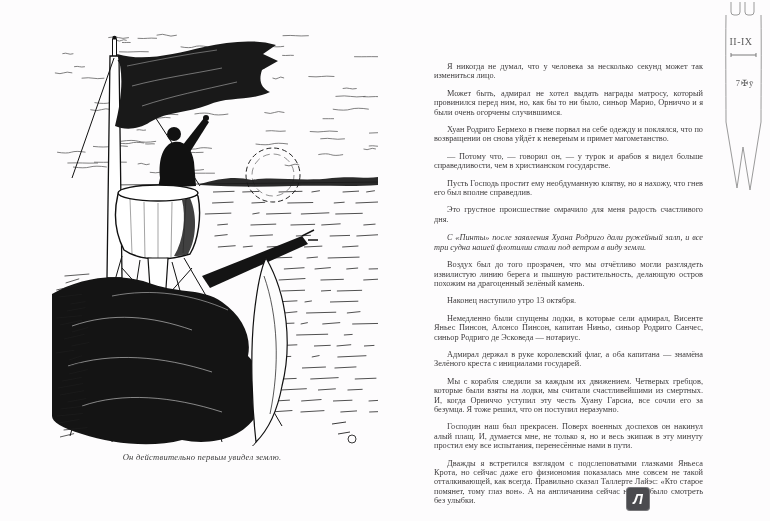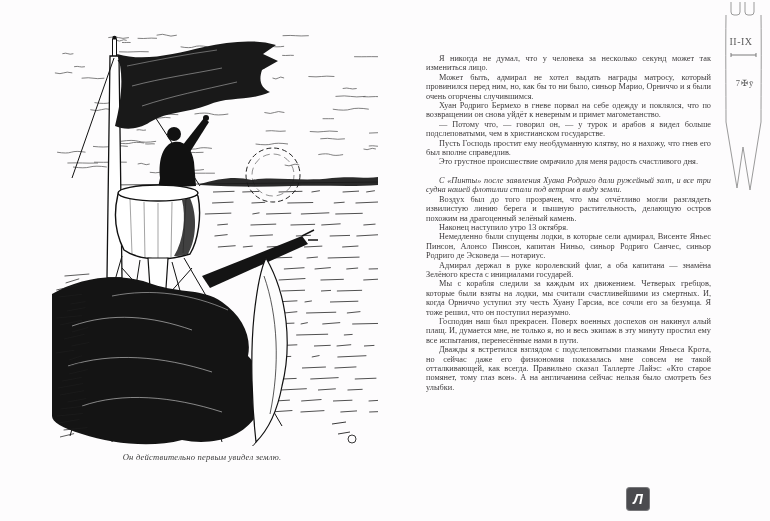--- a/index.html
+++ b/index.html
@@ -21,21 +21,21 @@
     text-align:center;font-style:italic;font-size:8.6px;color:#3a3a3a;
     letter-spacing:.2px;
   }
   
   .right-page{position:absolute;left:404px;top:0;width:366px;height:521px;}
   .text-col{
     position:absolute;left:22px;top:54px;width:285px;
     font-size:8.3px;line-height:9.4px;color:#3d3b3c;
     text-align:justify;
   }
-  .text-col p{margin:0;text-indent:13px;}
+  .text-col p{margin:8px;text-indent:13px;}
   .text-col p.section-start{margin-top:9px;font-style:italic;}
   
   .bookmark{position:absolute;left:718px;top:0;width:52px;height:200px;}
   .bookmark svg{width:100%;height:100%;display:block;}
   .bm-label{
     position:absolute;left:0;top:36px;width:46px;text-align:center;
     font-size:10px;color:#5c5c5c;letter-spacing:.5px;
   }
   .bm-emblem{
     position:absolute;left:4px;top:58px;width:46px;text-align:center;
@@ -303,21 +303,21 @@
       </svg>
     </div>
     <div class="caption">Он действительно первым увидел землю.</div>
   </div>
 
   <div class="right-page">
     <div class="text-col">
         <p>Я никогда не думал, что у человека за несколько секунд может так измениться лицо.</p>
         <p>Может быть, адмирал не хотел выдать награды матросу, который провинился перед ним, но, как бы то ни было, синьор Марио, Орниччо и я были очень огорчены случившимся.</p>
         <p>Хуан Родриго Бермехо в гневе порвал на себе одежду и поклялся, что по возвращении он снова уйдёт к неверным и примет магометанство.</p>
-        <p>— Потому что, — говорил он, — у турок и арабов я видел больше подслеповатыми, чем в христианском государстве.</p>
+        <p>— Потому что, — говорил он, — у турок и арабов я видел больше справедливости, чем в христианском государстве.</p>
         <p>Пусть Господь простит ему необдуманную клятву, но я нахожу, что гнев его был вполне справедлив.</p>
         <p>Это грустное происшествие омрачило для меня радость счастливого дня.</p>
         <p class="section-start">С «Пинты» после заявления Хуана Родриго дали ружейный залп, и все три судна нашей флотилии стали под ветром в виду земли.</p>
         <p>Воздух был до того прозрачен, что мы отчётливо могли разглядеть извилистую линию берега и пышную растительность, делающую остров похожим на драгоценный зелёный камень.</p>
         <p>Наконец наступило утро 13 октября.</p>
         <p>Немедленно были спущены лодки, в которые сели адмирал, Висенте Яньес Пинсон, Алонсо Пинсон, капитан Ниньо, синьор Родриго Санчес, синьор Родриго де Эсковеда — нотариус.</p>
         <p>Адмирал держал в руке королевский флаг, а оба капитана — знамёна Зелёного креста с инициалами государей.</p>
         <p>Мы с корабля следили за каждым их движением. Четверых гребцов, которые были взяты на лодки, мы считали счастливейшими из смертных. И, когда Орниччо уступил эту честь Хуану Гарсиа, все сочли его за безумца. Я тоже решил, что он поступил неразумно.</p>
         <p>Господин наш был прекрасен. Поверх военных доспехов он накинул алый плащ. И, думается мне, не только я, но и весь экипаж в эту минуту простил ему все испытания, перенесённые нами в пути.</p>
         <p>Дважды я встретился взглядом с подслеповатыми глазками Яньеса Крота, но сейчас даже его физиономия показалась мне совсем не такой отталкивающей, как всегда. Правильно сказал Таллерте Лайэс: «Кто старое помянет, тому глаз вон». А на англичанина сейчас нельзя было смотреть без улыбки.</p>

